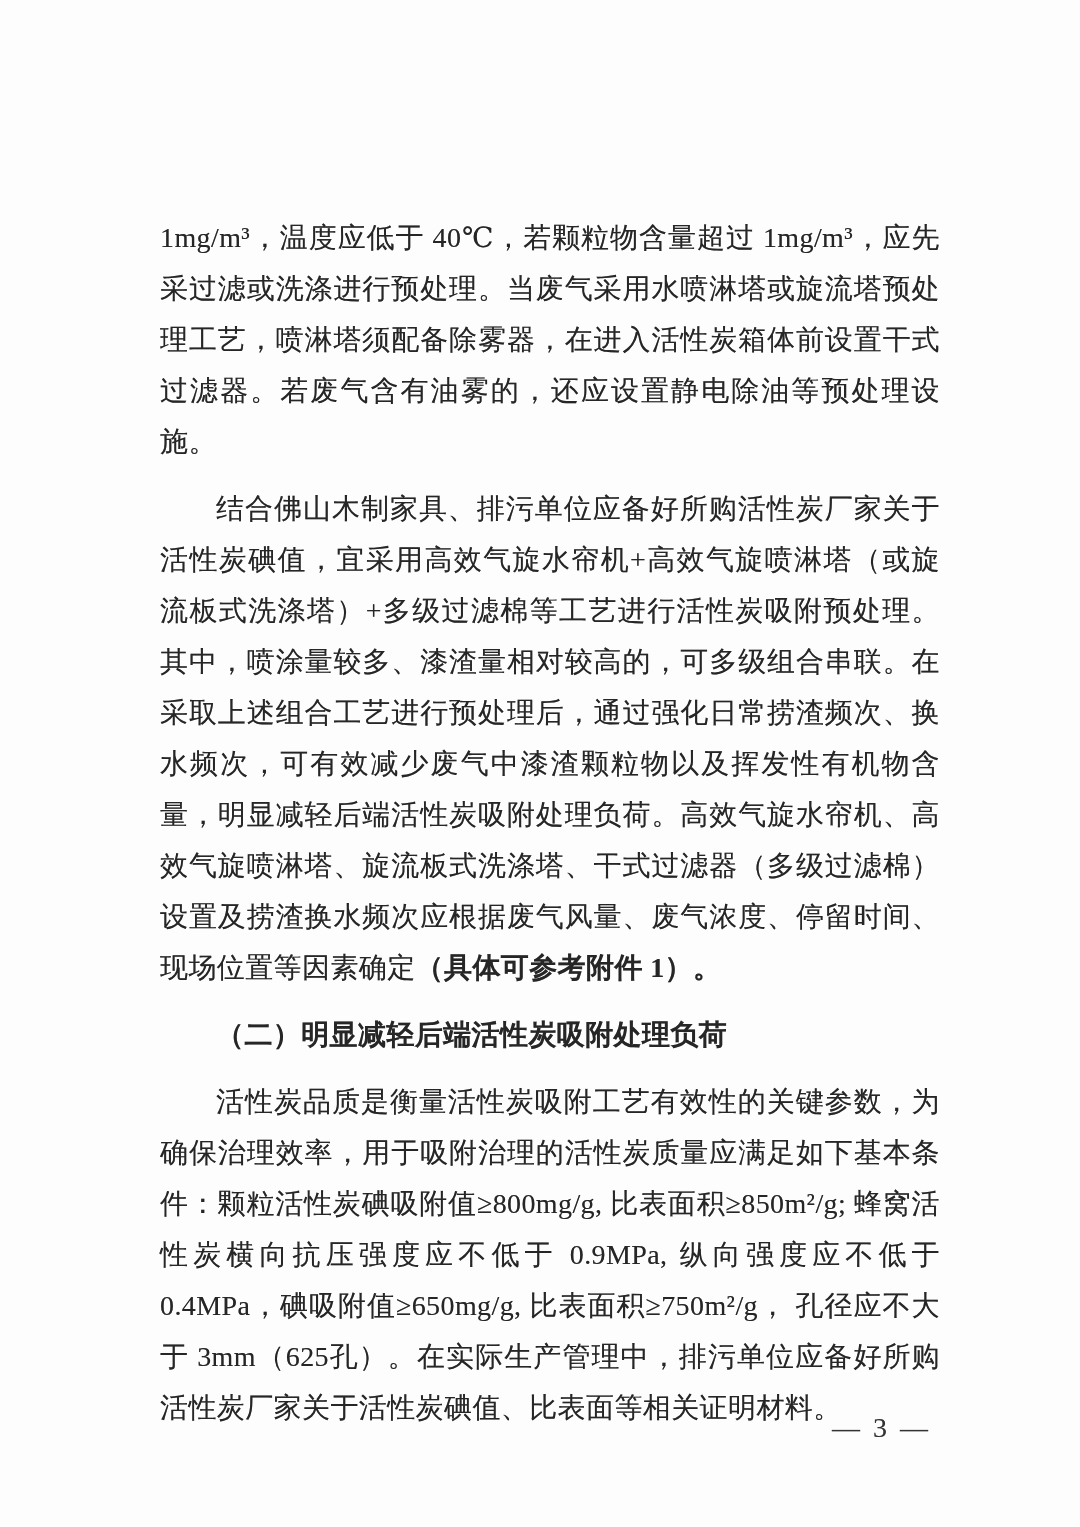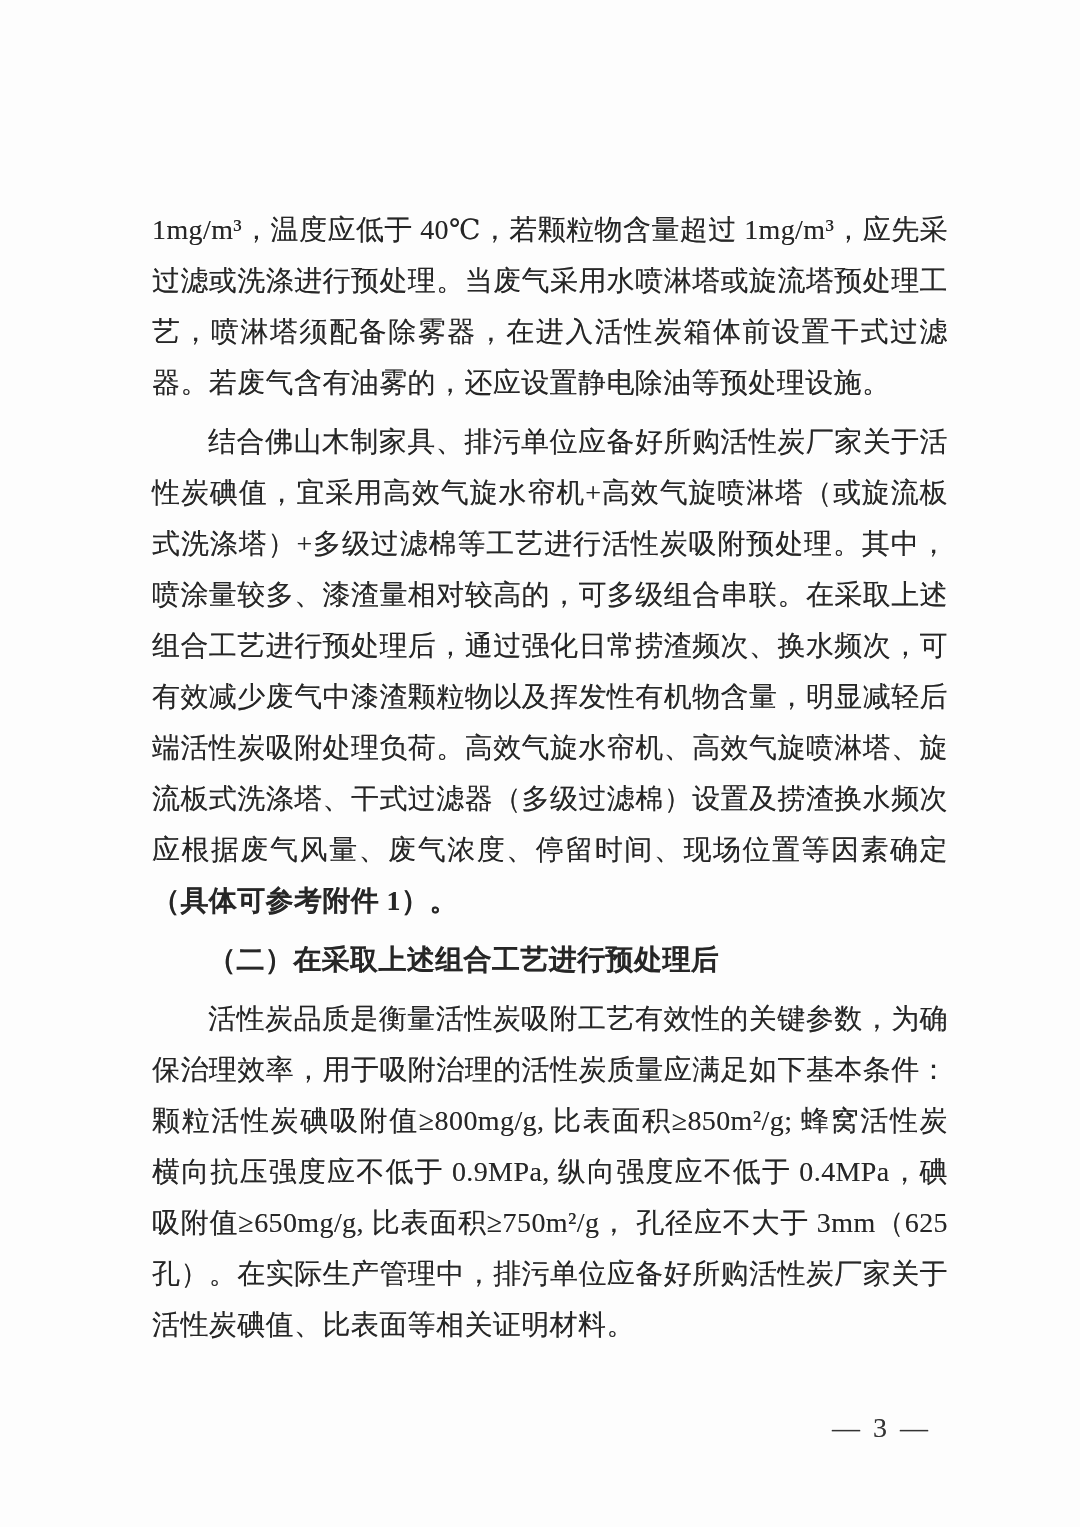--- a/index.html
+++ b/index.html
@@ -16,21 +16,21 @@
     font-family: "Liberation Serif", "DejaVu Serif", serif;
     color: #262626;
   }
   .body-text {
     position: absolute;
     left: 144px;
     top: 196px;
     width: 812px;
   }
   .body-text p {
-    margin: 8px;
+    margin: 16px;
     font-size: 28px;
     line-height: 51px;
     text-align: justify;
     text-justify: inter-ideograph;
     letter-spacing: 0.4px;
     text-shadow: 0 0 0.6px rgba(40,40,40,0.45);
   }
   .indent {
     text-indent: 2em;
   }
@@ -55,21 +55,21 @@
 <body>
 
 <div class="page">
 
   <div class="body-text">
 
     <p>1mg/m³，温度应低于 40℃，若颗粒物含量超过 1mg/m³，应先采过滤或洗涤进行预处理。当废气采用水喷淋塔或旋流塔预处理工艺，喷淋塔须配备除雾器，在进入活性炭箱体前设置干式过滤器。若废气含有油雾的，还应设置静电除油等预处理设施。</p>
 
     <p class="indent"><span>结合佛山木制家具、排污单位应备好所购活性炭厂家关于活性炭碘值，宜采用高效气旋水帘机+高效气旋喷淋塔（或旋流板式洗涤塔）+多级过滤棉等工艺进行活性炭吸附预处理。其中，喷涂量较多、漆渣量相对较高的，可多级组合串联。在采取上述组合工艺进行预处理后，通过强化日常捞渣频次、换水频次，可有效减少废气中漆渣颗粒物以及挥发性有机物含量，明显减轻后端活性炭吸附处理负荷。高效气旋水帘机、高效气旋喷淋塔、旋流板式洗涤塔、干式过滤器（多级过滤棉）设置及捞渣换水频次应根据废气风量、废气浓度、停留时间、现场位置等因素确定</span><span class="bold">（具体可参考附件 1）。</span></p>
 
-    <p class="indent section-heading">（二）在采取上述组合工艺进行预处理后</p>
+    <p class="indent section-heading">（二）明显减轻后端活性炭吸附处理负荷</p>
 
     <p class="indent">活性炭品质是衡量活性炭吸附工艺有效性的关键参数，为确保治理效率，用于吸附治理的活性炭质量应满足如下基本条件：颗粒活性炭碘吸附值≥800mg/g, 比表面积≥850m²/g; 蜂窝活性炭横向抗压强度应不低于 0.9MPa, 纵向强度应不低于 0.4MPa，碘吸附值≥650mg/g, 比表面积≥750m²/g， 孔径应不大于 3mm（625孔）。在实际生产管理中，排污单位应备好所购活性炭厂家关于活性炭碘值、比表面等相关证明材料。</p>
 
 
   </div>
 
   <div class="page-number">— 3 —</div>
 
 </div>
 

